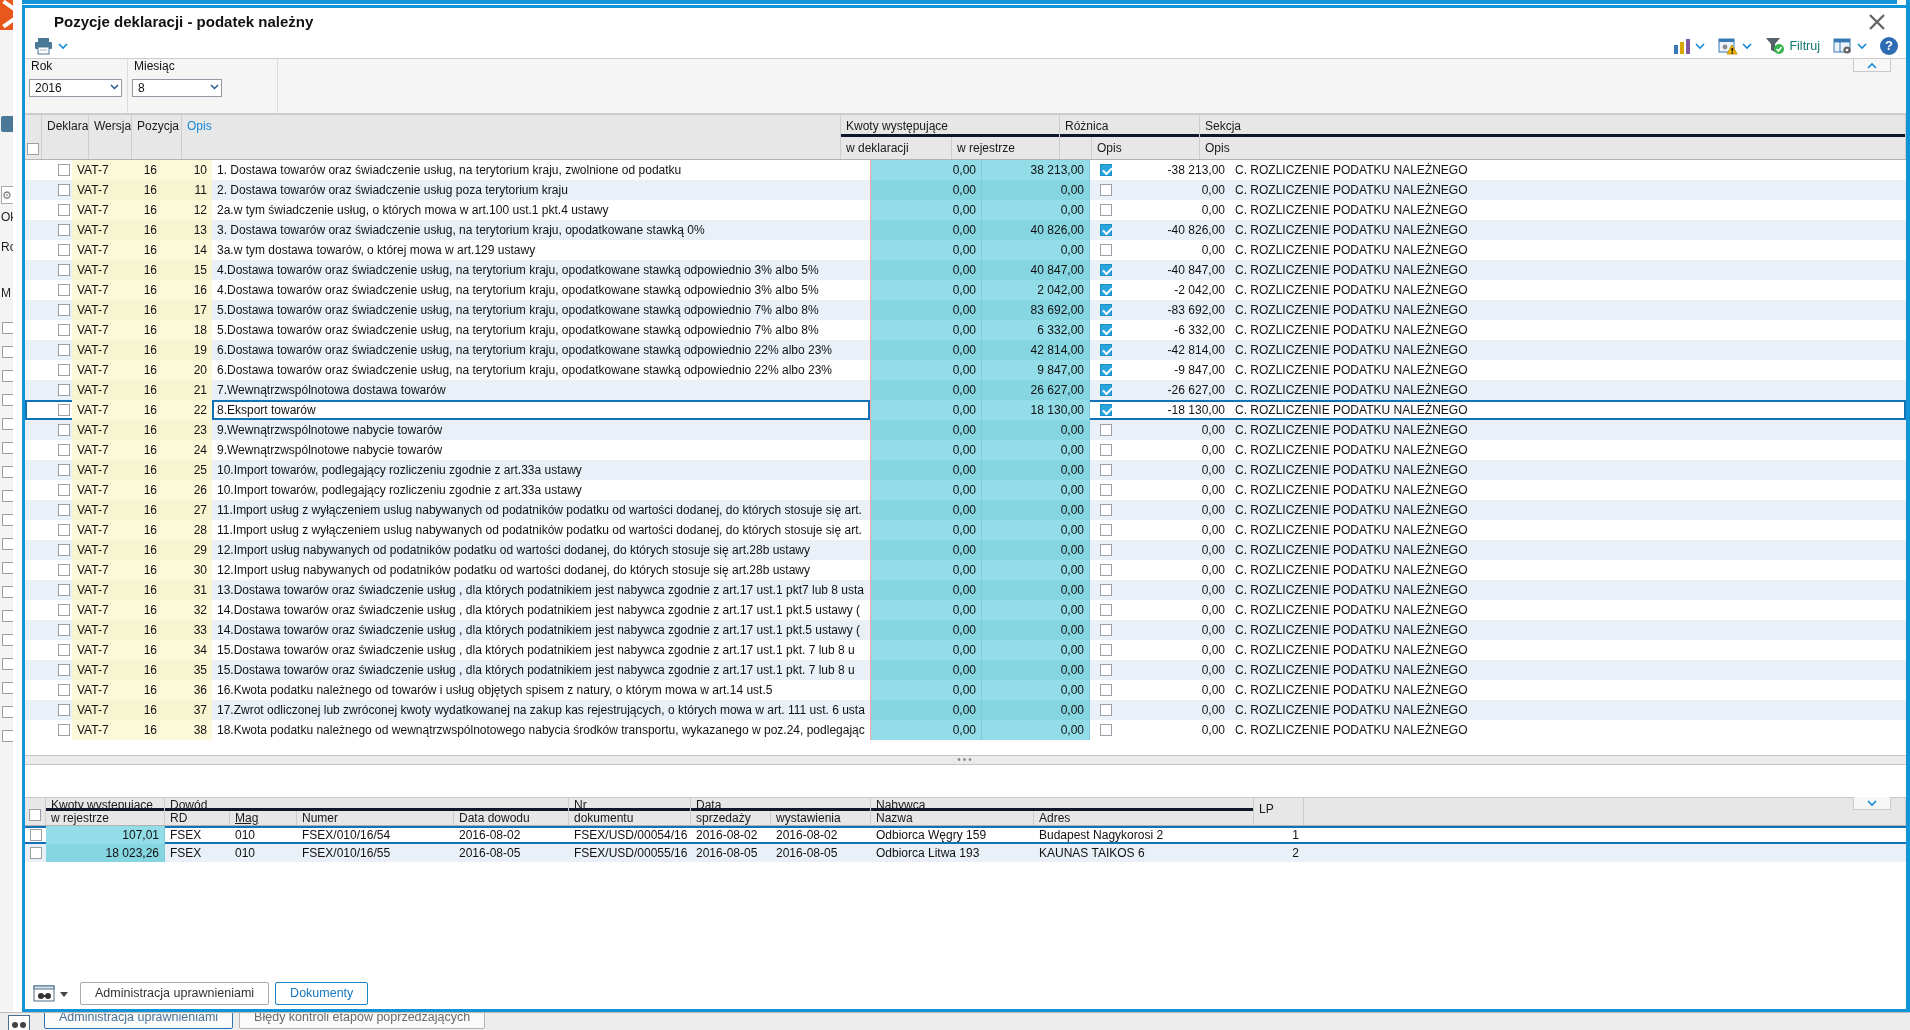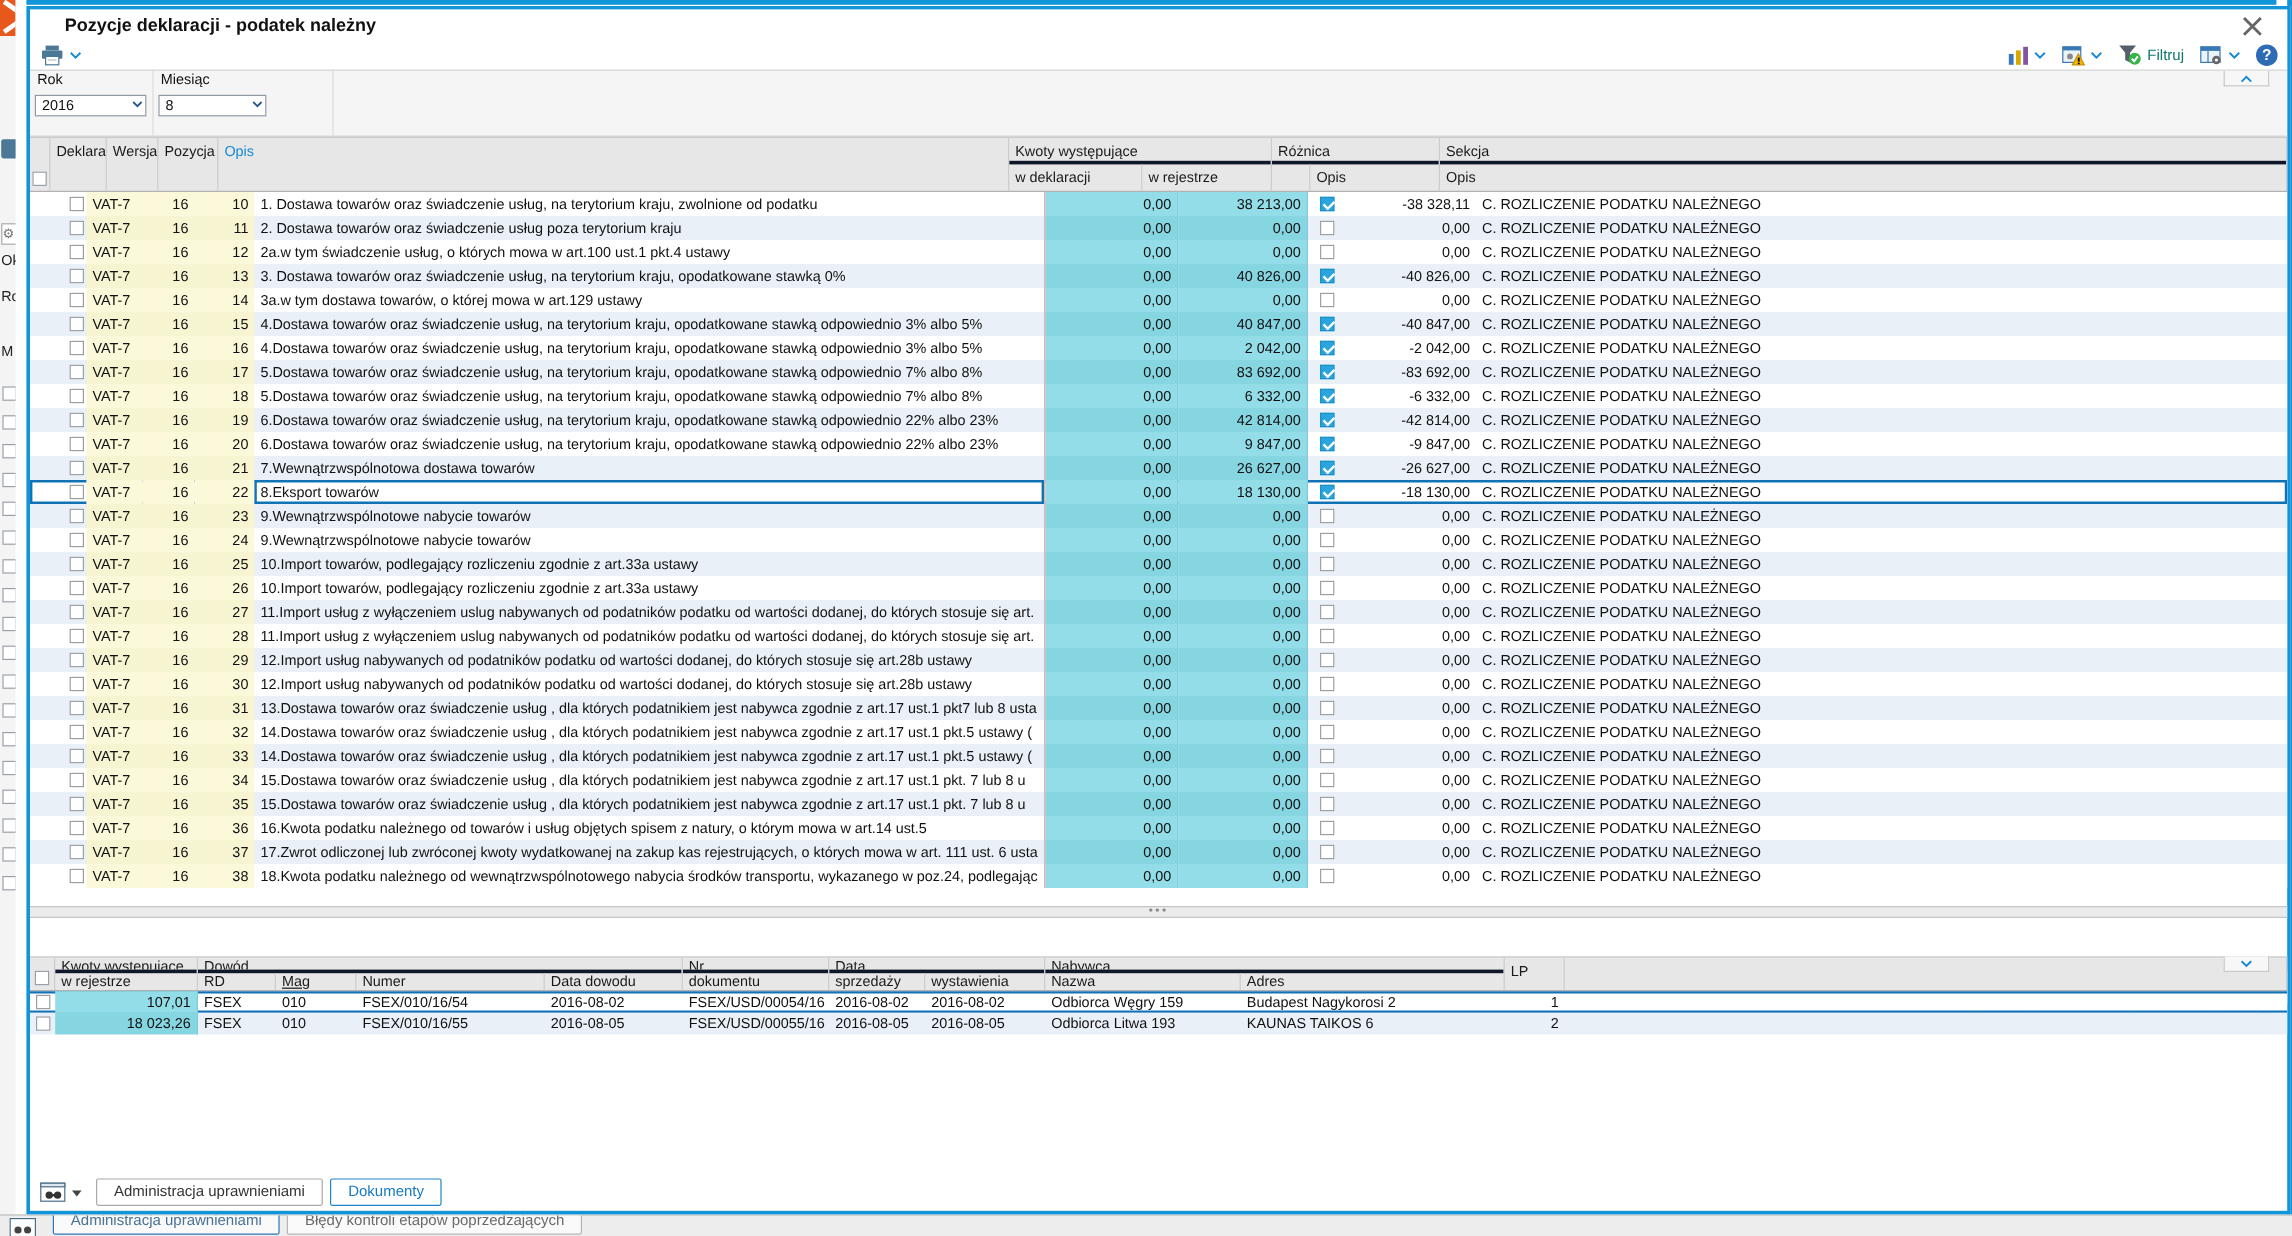--- a/index.html
+++ b/index.html
@@ -335,21 +335,21 @@
           </div>
           <div class="tc c1 yel">VAT-7</div>
           <div class="tc c2 yel num">16</div>
           <div class="tc c3 yel num">10</div>
           <div class="tc c4">1. Dostawa towarów oraz świadczenie usług, na terytorium kraju, zwolnione od podatku</div>
           <div class="tc c5 cyan num">0,00</div>
           <div class="tc c6 cyan num">38 213,00</div>
           <div class="tc c7 ctr">
             <span class="cb checked"></span>
           </div>
-          <div class="tc c8 num">-38 328,11</div>
+          <div class="tc c8 num">-38 213,00</div>
           <div class="tc c9">C. ROZLICZENIE PODATKU NALEŻNEGO</div>
         </div>
         <div class="trow alt">
           <div class="tc c0 ctr">
             <span class="cb"></span>
           </div>
           <div class="tc c1 yel">VAT-7</div>
           <div class="tc c2 yel num">16</div>
           <div class="tc c3 yel num">11</div>
           <div class="tc c4">2. Dostawa towarów oraz świadczenie usług poza terytorium  kraju</div>

